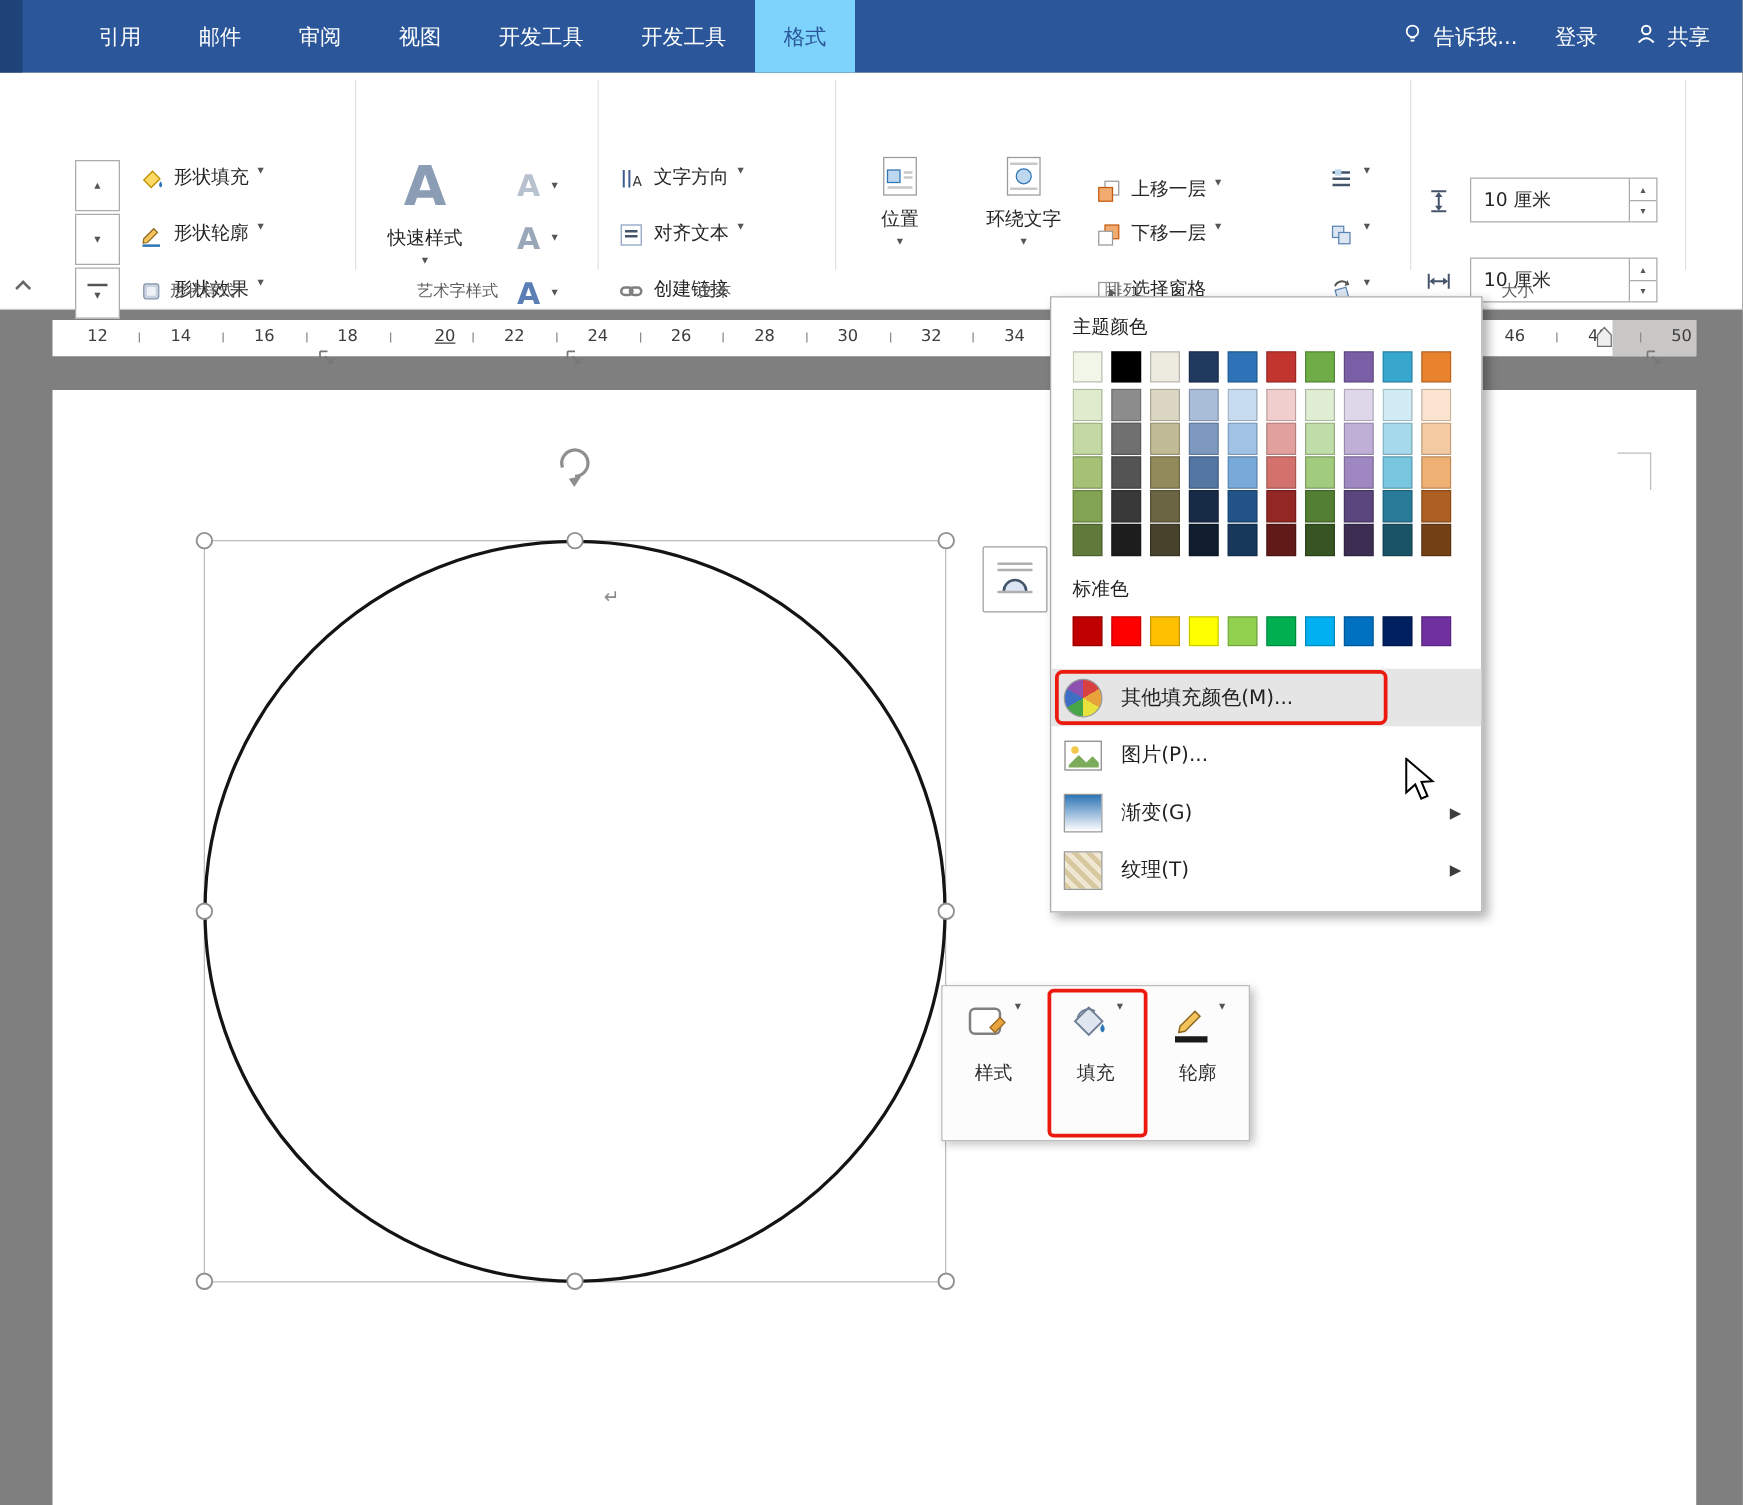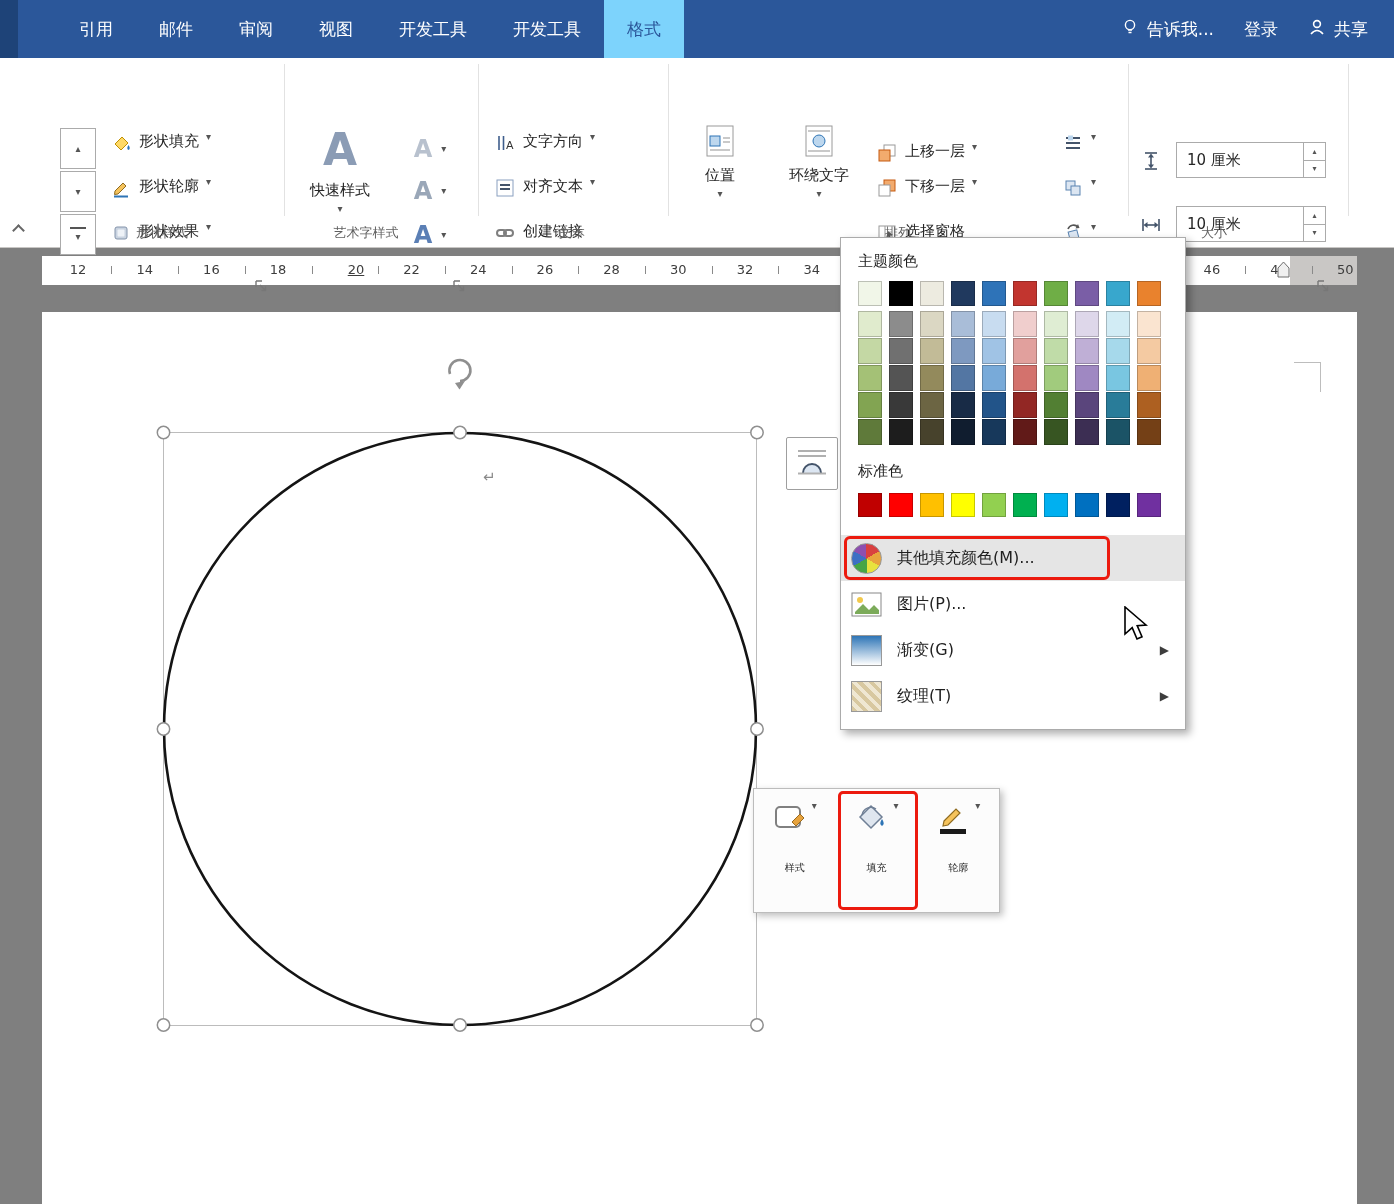--- a/index.html
+++ b/index.html
@@ -69,21 +69,21 @@
 .mi-wheel{border-radius:50%;border:1px solid #999;background:conic-gradient(#d94040 0 60deg,#e8a33d 0 120deg,#e8e23d 0 180deg,#46a546 0 240deg,#3d6fc4 0 300deg,#8d4fb0 0 360deg)}
 .mi-grad{border:1px solid #999;background:linear-gradient(#2e75b6,#ffffff)}
 .mi-tex{border:1px solid #999;background:repeating-linear-gradient(45deg,#d8c8a0 0 4px,#efe7d2 4px 8px)}
 .red-frame{position:absolute;left:3px;top:1px;width:266px;height:44px;border:3px solid #ec1a0e;border-radius:6px;pointer-events:none}
 .sub-arrow{margin-left:auto;color:#3d3d3d;font-size:12px}
 
 
 .minibar{position:absolute;left:753px;top:788px;width:247px;height:125px;background:#fcfcfc;border:1px solid #bcbcbc;box-shadow:3px 3px 7px rgba(0,0,0,.25);display:flex;z-index:35}
 .mt-btn{width:82px;display:flex;flex-direction:column;align-items:center;padding-top:12px}
 .mt-ichold{display:flex;align-items:flex-start;gap:5px}
-.mt-label{margin-top:20px;font-size:10px;color:#2b2b2b}
+.mt-label{margin-top:8px;font-size:15px;color:#2b2b2b}
 .mb-frame{position:absolute;left:84px;top:2px;width:80px;height:119px;border:3px solid #ec1a0e;border-radius:5px;pointer-events:none;z-index:36}
 
 .cursor{position:absolute;left:1124px;top:606px;z-index:99}
 </style>
 </head>
 <body>
 
 <div class="stage">
 
   <div class="tabbar">

